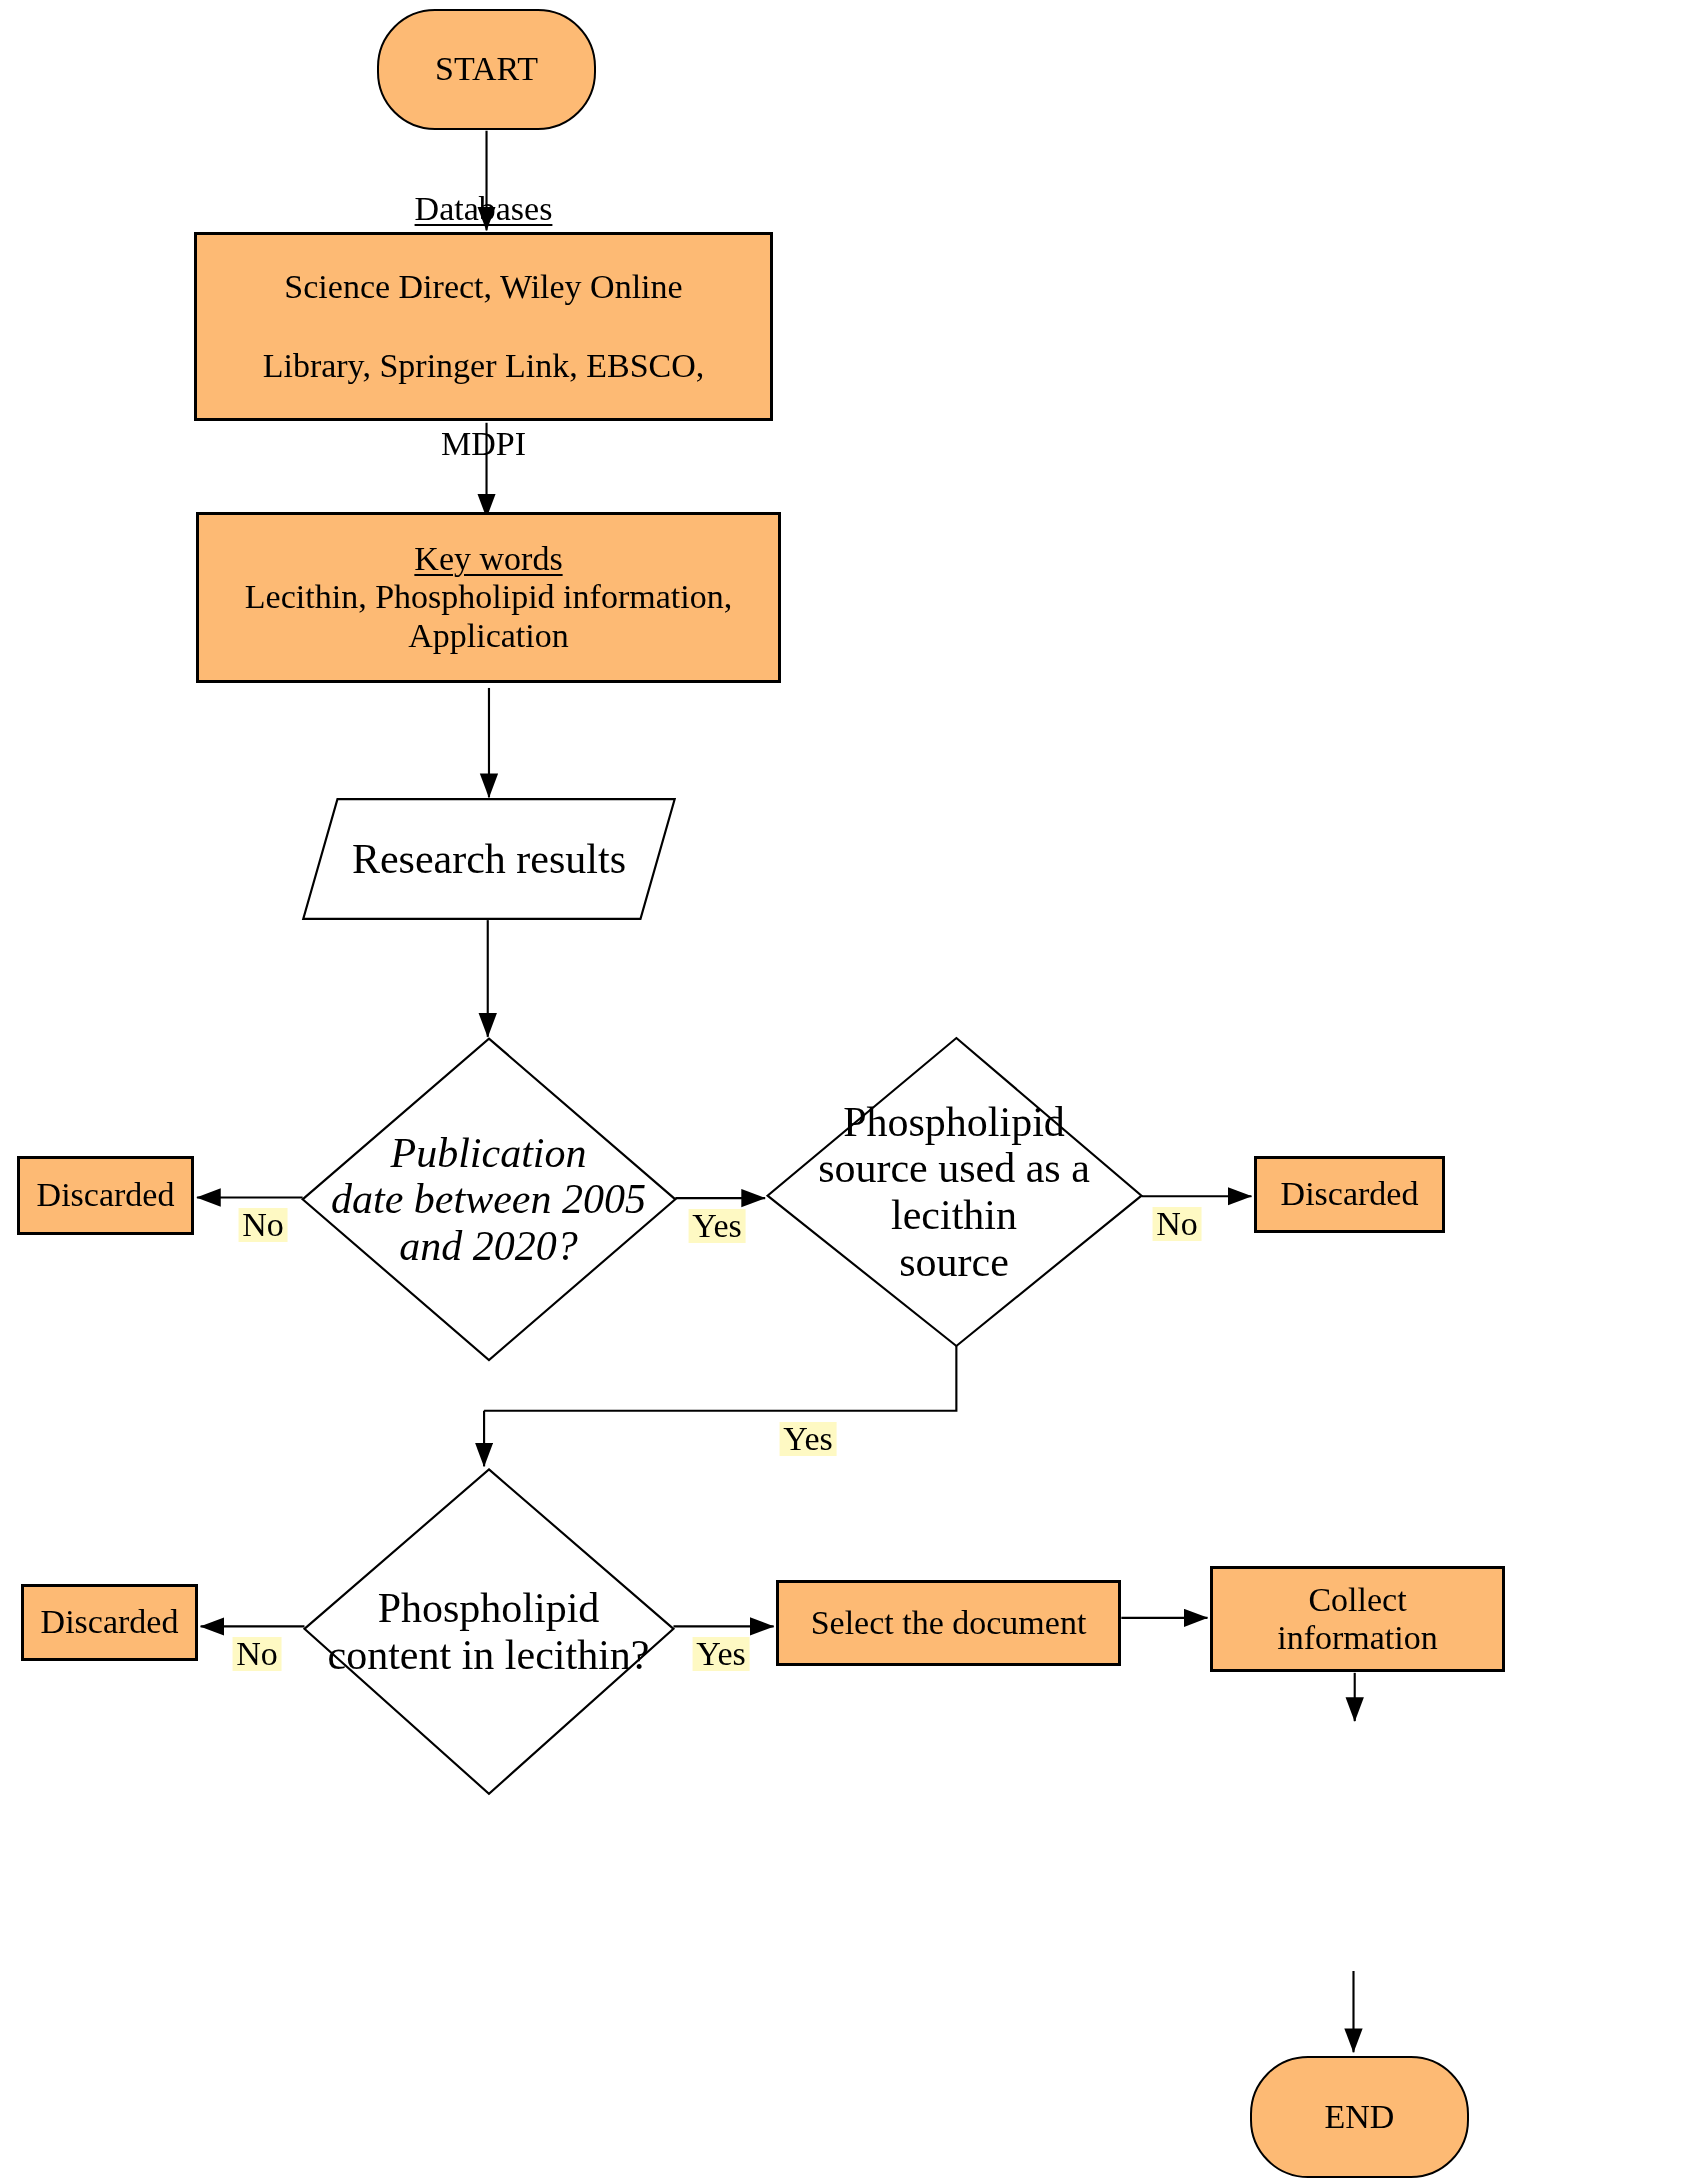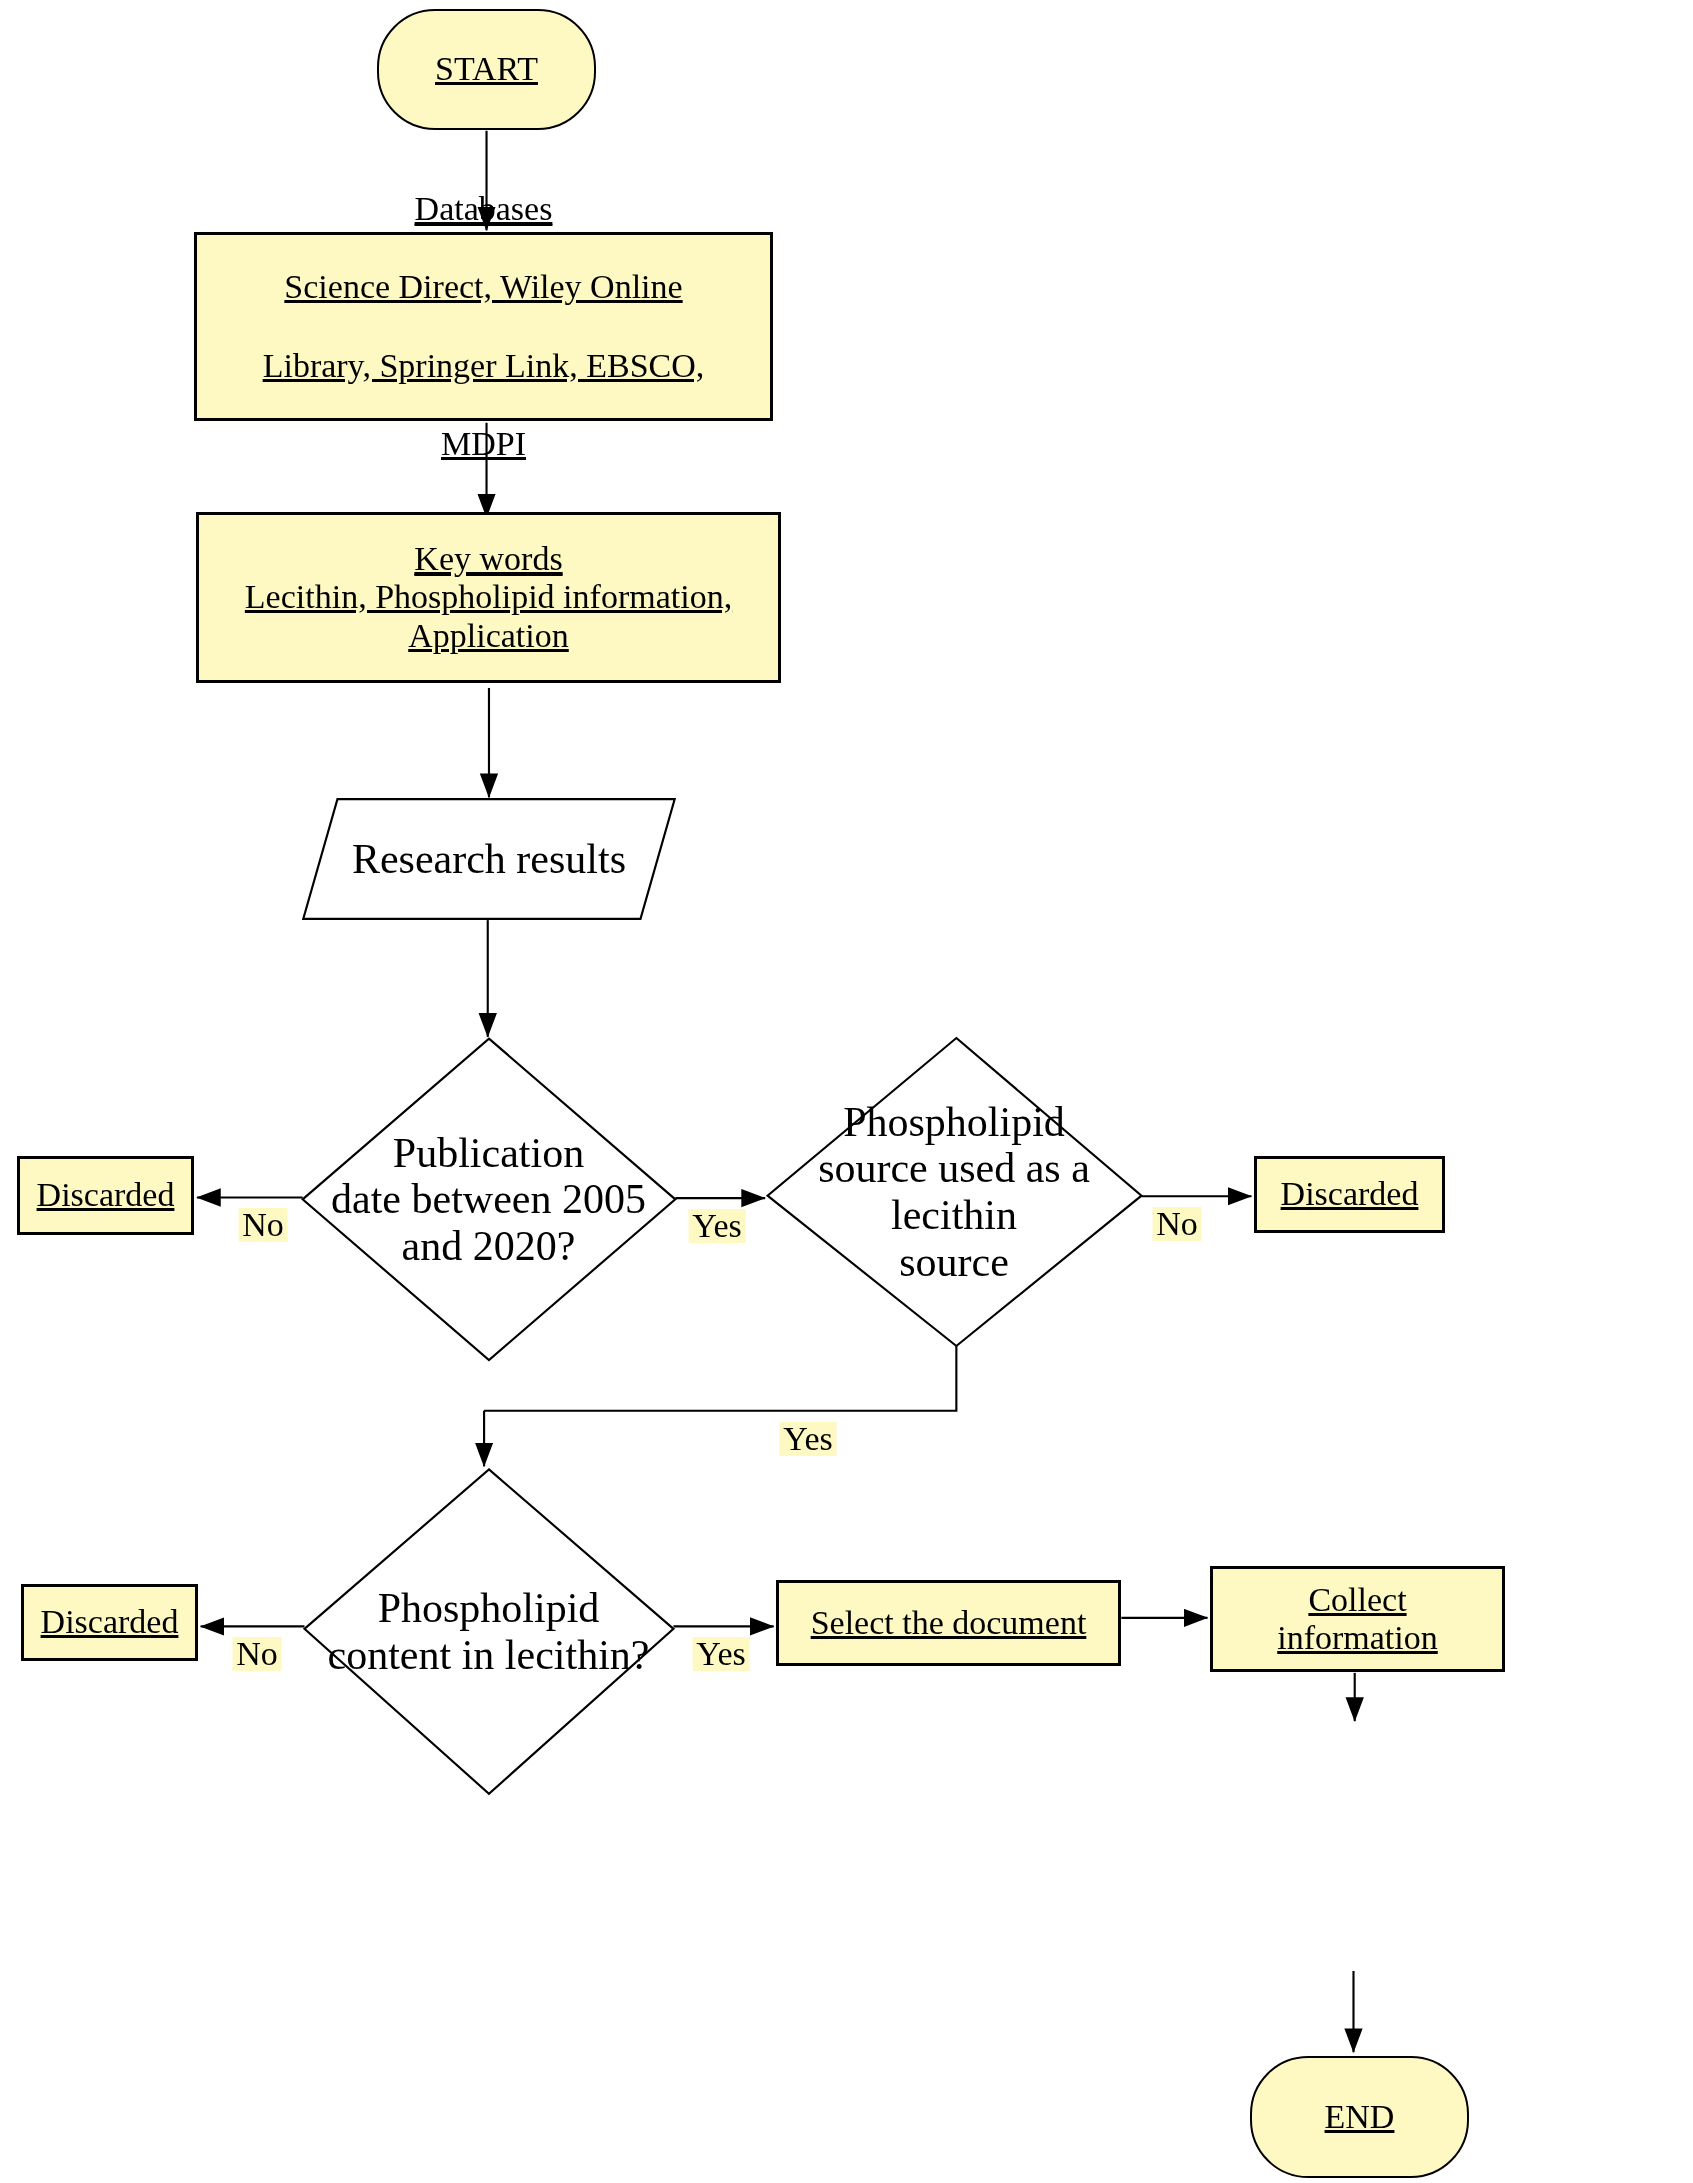--- a/index.html
+++ b/index.html
@@ -9,23 +9,23 @@
     height:2183px;
     background:#ffffff;
     font-family:"Liberation Serif","DejaVu Serif",serif;
     color:#000;
   }
   svg.connectors{position:absolute;left:0;top:0;width:1694px;height:2183px;}
   .shape{fill:#ffffff;stroke:#000000;stroke-width:3.5px;}
   .conn{stroke:#000000;stroke-width:3.5px;fill:none;}
   .node{
     position:absolute;box-sizing:border-box;
-    border:3.1px solid #000;background:#fef9c3;
+    border:3.1px solid #000;background:#fdba74;
     display:flex;flex-direction:column;align-items:center;justify-content:center;
-    text-align:center;font-size:34px;line-height:1.13;text-decoration:underline;
+    text-align:center;font-size:34px;line-height:1.13;
   }
   .capsule{border-width:2.4px;border-radius:58px;}
   .overlay{
     position:absolute;display:flex;flex-direction:column;align-items:center;justify-content:center;
     text-align:center;font-size:42px;line-height:1.11;background:transparent;pointer-events:none;
   }
   .tline{white-space:nowrap;}
   .title{white-space:nowrap;text-decoration:underline;text-decoration-thickness:2.4px;text-underline-offset:4.3px;}
   .edge-label{
     position:absolute;transform:translate(-50%,-50%);
@@ -79,21 +79,21 @@
   <div class="node" style="left:196px;top:512px;width:585px;height:171px;">
     <div class="title">Key words</div>
     <div class="tline">Lecithin, Phospholipid information,</div>
     <div class="tline">Application</div>
   </div>
 
   <div class="overlay" style="left:303px;top:799px;width:372px;height:120px;">
     <div class="tline">Research results</div>
   </div>
 
-  <div class="overlay" style="left:302px;top:1039px;width:373px;height:321px;">
+  <div class="overlay" style="left:302px;top:1039px;width:373px;height:321px;font-style:italic;">
     <div class="tline">Publication</div>
     <div class="tline">date between 2005</div>
     <div class="tline">and 2020?</div>
   </div>
 
   <div class="overlay" style="left:767px;top:1038px;width:374px;height:308px;">
     <div class="tline">Phospholipid</div>
     <div class="tline">source used as a</div>
     <div class="tline">lecithin</div>
     <div class="tline">source</div>

